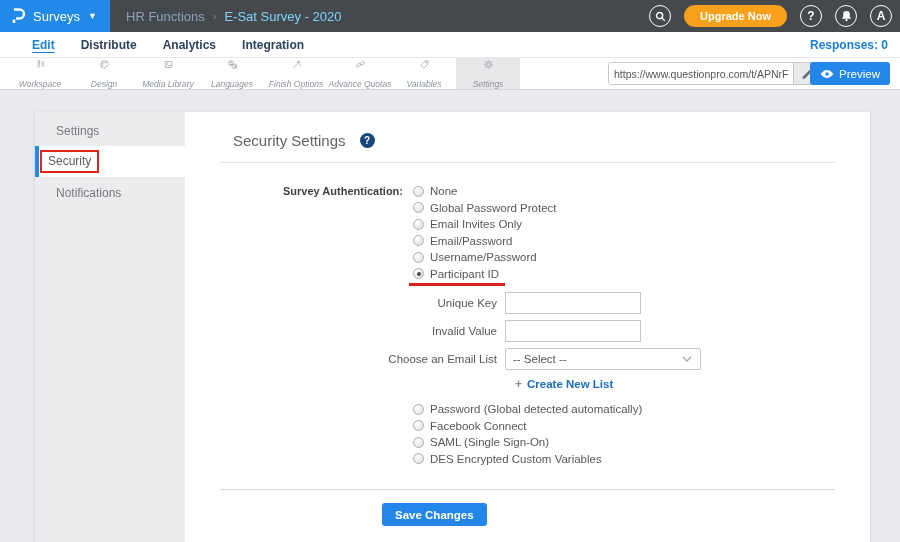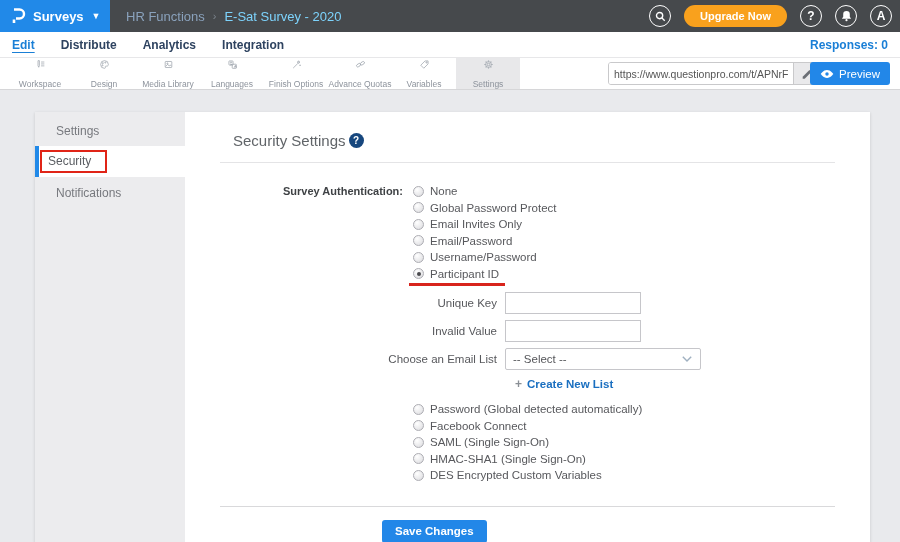--- a/index.html
+++ b/index.html
@@ -3,60 +3,60 @@
 <meta charset="utf-8">
 <style>
   * { margin:0; padding:0; box-sizing:border-box; }
   html,body { width:900px; height:542px; overflow:hidden; }
   body { font-family:"Liberation Sans", sans-serif; background:#e9eaed; }
 
   
   .topbar { height:32px; background:#46494c; display:flex; align-items:center; position:relative; }
   .brand { width:110px; height:32px; background:#2189e8; display:flex; align-items:center; padding:0 8px 0 10px; gap:7px; cursor:pointer; }
   .logo-glyph { width:16px; height:18px; flex:0 0 auto; }
-  .brand-label { color:#fff; font-size:13px;font-weight:bold; }
+  .brand-label { color:#fff; font-size:13px; }
   .brand-caret { color:#fff; font-size:9px; margin-left:1px; }
   .crumbs { display:flex; align-items:center; gap:8px; margin-left:16px; font-size:13px; }
   .crumb-folder { color:#8aa2bc; cursor:pointer; }
   .crumb-sep { color:#7d858d; font-size:11px; }
   .crumb-survey { color:#7dd3fc; }
   .topbar-right { position:absolute; right:8px; top:0; height:32px; display:flex; align-items:center; gap:13px; }
   .circle-btn { width:22px; height:22px; border:1px solid #fff; border-radius:50%; color:#fff;
     display:flex; align-items:center; justify-content:center; font-size:12px; font-weight:bold; cursor:pointer; background:transparent; }
   .upgrade-btn { background:#f9a11d; color:#fff; font-size:11px; font-weight:bold; border:none; border-radius:11px;
     height:22px; padding:0 16px; cursor:pointer; }
 
   
   .tabbar { height:26px; background:#fff; display:flex; align-items:center; padding:0 12px; position:relative; border-bottom:1px solid #e7e7e9; }
   .tab { font-size:12px; font-weight:bold; color:#2e4360; margin-right:26px; cursor:pointer; text-decoration:none; }
-  .tab.active { color:#1a7fd6; text-decoration:underline; text-underline-offset:3px; }
+  .tab.active { color:#1a7fd6; text-decoration:underline; text-underline-offset:3px;margin-left:20px; }
   .responses { position:absolute; right:12px; font-size:12px; font-weight:bold; color:#1a7fd6; }
 
   
   .toolbar { height:32px; background:#fff; border-bottom:1px solid #d6d6d8; display:flex; align-items:stretch; padding-left:8px; position:relative; }
   .tool-item { width:64px; display:flex; flex-direction:column; align-items:center; justify-content:center; cursor:pointer; padding-top:1px; }
   .tool-item.active { background:#e8e8ea; }
   .tool-item svg { width:15px; height:15px; stroke:#9aa1aa; fill:none; stroke-width:1.3; }
-  .tool-label { font-size:8.5px; color:#8d939c; margin-top:9px; white-space:nowrap; }
+  .tool-label { font-size:8.5px; color:#8d939c; margin-top:9px; white-space:nowrap;font-style:italic; }
   .url-group { position:absolute; right:80px; top:4px; width:212px; height:23px; display:flex; border:1px solid #c9c9cb; border-radius:3px; overflow:hidden; background:#fff; }
   .url-input { flex:1; border:none; outline:none; font-size:10.5px; color:#555; padding:0 5px; font-family:"Liberation Sans", sans-serif; }
   .url-edit { width:26px; background:#e9e9eb; border-left:1px solid #c9c9cb; display:flex; align-items:center; justify-content:center; cursor:pointer; }
   .preview-btn { position:absolute; right:10px; top:4px; height:23px; background:#2287e8; color:#fff; border:none; border-radius:3px;
     font-size:11.5px; padding:0 10px; display:flex; align-items:center; gap:5px; cursor:pointer; font-family:"Liberation Sans", sans-serif; }
 
   
   .page { padding:22px 30px 0 35px; height:452px; }
   .panel { background:#fff; width:835px; min-height:430px; box-shadow:0 1px 3px rgba(0,0,0,.15); display:flex; }
   .side { width:150px; background:#ececee; flex:0 0 auto; padding-top:3px; }
   .side-item { height:31px; display:flex; align-items:center; padding-left:21px; font-size:12px; color:#77797e; cursor:pointer; }
   .side-item.active { background:#fff; border-left:4px solid #2189e8; padding-left:0; color:#5a5d62; }
-  .annot-box { border:2px solid #e02417; padding:2px 14px 3px 6px; margin-left:1px; }
+  .annot-box { border:2px solid #e02417; padding:2px 6px 3px 6px; margin-left:1px; }
 
   .main { flex:1; padding-top:20px; position:relative; }
-  .head-row { display:flex; align-items:center; gap:3px; padding-left:48px; }
+  .head-row { display:flex; align-items:center; gap:14px; padding-left:48px; }
   .page-title { font-size:15px; color:#606468; }
   .help-dot { width:15px; height:15px; border-radius:50%; background:#17477e; color:#fff; font-size:10px; font-weight:bold;
     display:flex; align-items:center; justify-content:center; cursor:pointer; }
   .divider { height:1px; background:#e4e4e6; margin:13px 35px 0 35px; }
   .divider.bottom { background:#d9d9db; margin-top:22px; }
 
   
   .form { margin-top:20px; display:flex; }
   .form-label { width:228px; text-align:right; padding-right:10px; font-size:11px; font-weight:bold; color:#3f4245; padding-top:2px; flex:0 0 auto; }
   .radio-col { flex:1; }
@@ -290,24 +290,20 @@
           <label class="radio-row">
             <span class="radio"></span>
             <span class="radio-label">Facebook Connect</span>
           </label>
           <label class="radio-row">
             <span class="radio"></span>
             <span class="radio-label">SAML (Single Sign-On)</span>
           </label>
           <label class="radio-row">
             <span class="radio"></span>
-            <span class="radio-label">HMAC-SHA1 (Single Sign-On)</span>
-          </label>
-          <label class="radio-row">
-            <span class="radio"></span>
             <span class="radio-label">DES Encrypted Custom Variables</span>
           </label>
 
         </div>
       </div>
 
       <div class="divider bottom"></div>
       <button class="save-btn">Save Changes</button>
     </div>
   </div>

